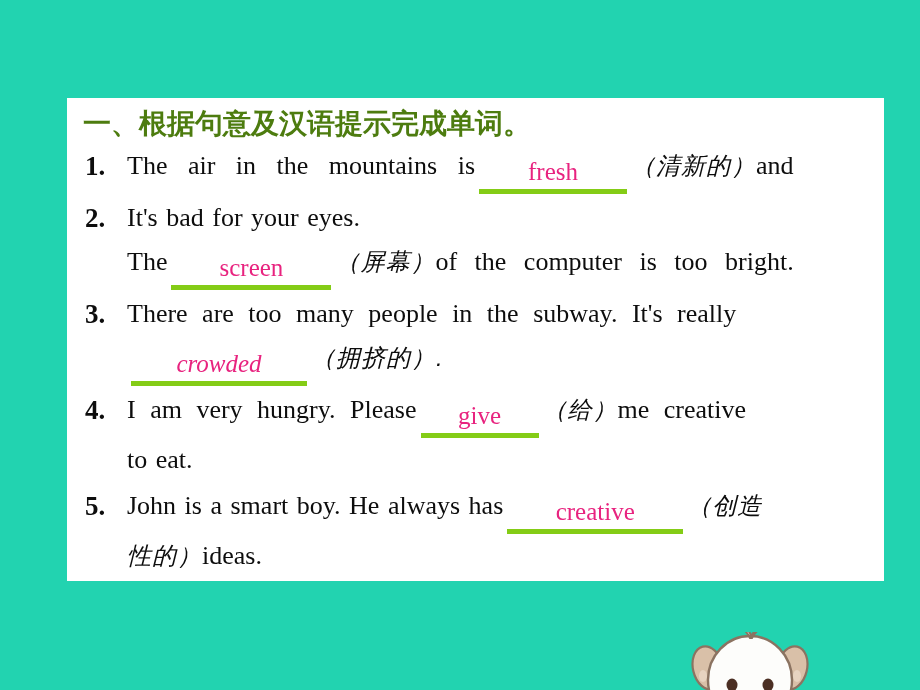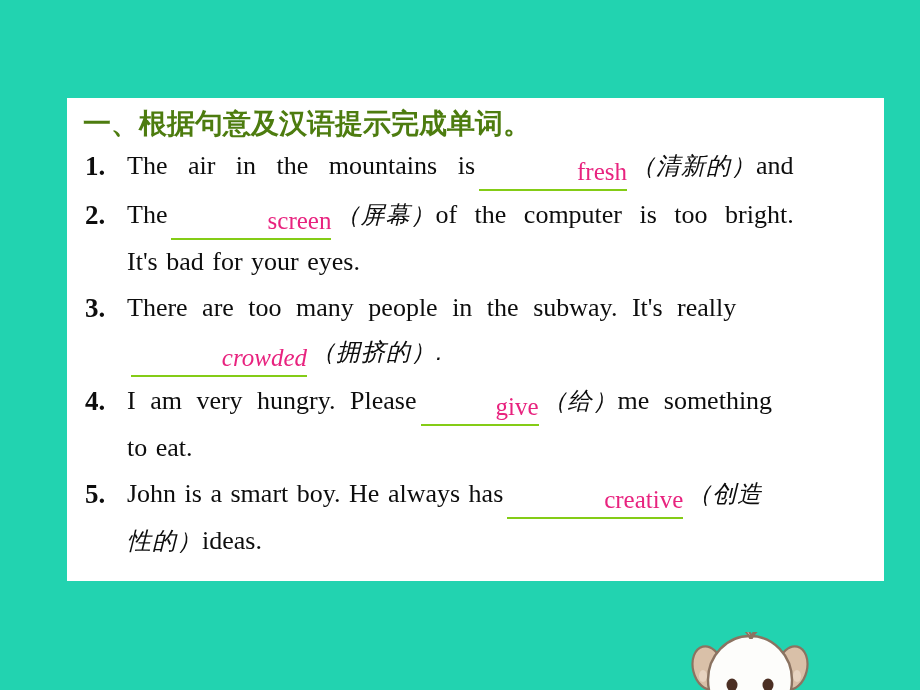--- a/index.html
+++ b/index.html
@@ -78,22 +78,22 @@
   .sp-wide  { word-spacing: 8px; }
   .sp-wider { word-spacing: 11px; }
   .sp-xwide { word-spacing: 14px; }
   .sp-norm  { word-spacing: 2px; }
 
   
   .blank {
     display: inline-block;
     position: relative;
     color: #e8237f;
-    text-align: right;
-    border-bottom: 2px solid #84cc16;
+    text-align: center;
+    border-bottom: 5px solid #84cc16;
     line-height: 34px;
     vertical-align: -6px;
     margin: 0 4px;
     word-spacing: normal;
     font-size: 25px;
   }
   .blank.w-fresh    { width: 148px; }
   .blank.w-screen   { width: 160px; }
   .blank.w-crowded  { width: 176px; font-style: italic; }
   .blank.w-give     { width: 118px; }
@@ -132,40 +132,40 @@
 
       <div class="qitem">
         <span class="qnum">1.</span>
         <div class="qline sp-xwide">
           <span>The air in the mountains is</span><span class="blank w-fresh">fresh</span><span class="cn">（清新的）</span><span>and</span>
         </div>
       </div>
 
       <div class="qitem">
         <span class="qnum">2.</span>
+        <div class="qline sp-norm">It's bad for your eyes.</div>
         <div class="qline sp-wider">
           <span>The</span><span class="blank w-screen">screen</span><span class="cn">（屏幕）</span><span>of the computer is too bright.</span>
         </div>
-        <div class="qline sp-norm">It's bad for your eyes.</div>
       </div>
 
       <div class="qitem">
         <span class="qnum">3.</span>
         <div class="qline sp-wide">
           <span>There are too many people in the subway. It's really</span>
         </div>
         <div class="qline sp-norm">
           <span class="blank w-crowded">crowded</span><span class="cn">（拥挤的）.</span>
         </div>
       </div>
 
       <div class="qitem">
         <span class="qnum">4.</span>
         <div class="qline sp-wide">
-          <span>I am very hungry. Please</span><span class="blank w-give">give</span><span class="cn">（给）</span><span>me something</span>
+          <span>I am very hungry. Please</span><span class="blank w-give">give</span><span class="cn">（给）</span><span>me creative</span>
         </div>
         <div class="qline sp-norm">to eat.</div>
       </div>
 
       <div class="qitem">
         <span class="qnum">5.</span>
         <div class="qline sp-norm">
           <span>John is a smart boy. He always has</span><span class="blank w-creative">creative</span><span class="cn">（创造</span>
         </div>
         <div class="qline sp-norm">

